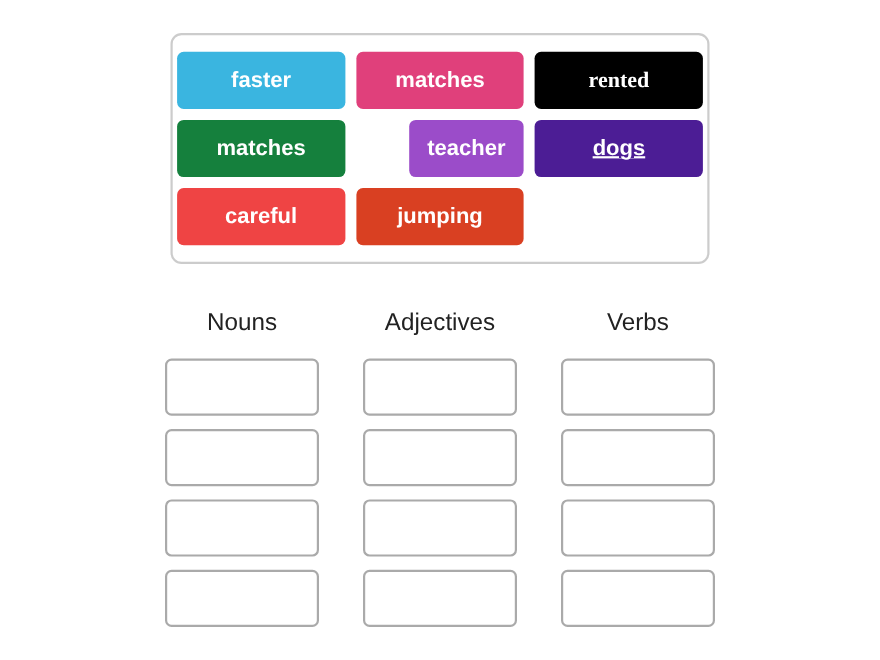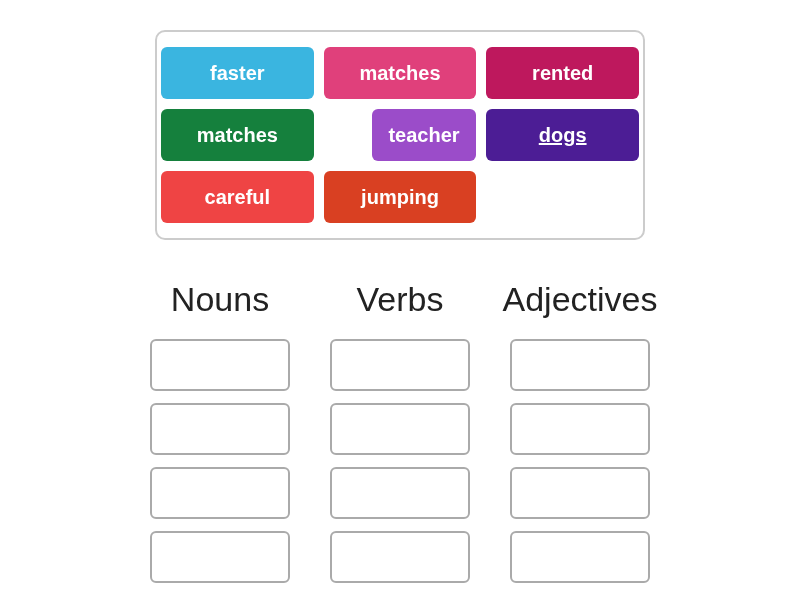--- a/index.html
+++ b/index.html
@@ -45,21 +45,21 @@
       display: flex;
       justify-content: center;
       gap: 0px;
       width: 620px;
       margin-bottom: 10px;
     }
 
     .category-header {
       width: 180px;
       text-align: center;
-      font-size: 34px;
+      font-size: 22px;
       font-weight: normal;
       color: #222222;
       padding: 10px 0;
     }
 
     
     .drop-grid {
       display: flex;
       justify-content: center;
       gap: 0px;
@@ -81,32 +81,32 @@
       border-radius: 6px;
       background: #ffffff;
     }
   </style>
 </head>
 <body>
 
 <div class="word-bank">
 <div class="word-chip" style="background-color: rgb(58, 181, 224);">faster</div>
     <div class="word-chip" style="background-color: rgb(224, 64, 123);">matches</div>
-    <div class="word-chip" style="background-color: #be185d;">rented</div>
+    <div class="word-chip" style="background-color: #000000; font-family: Liberation Serif, serif;">rented</div>
     <div class="word-chip" style="background-color: #15803d;">matches</div>
     <div class="word-chip" style="background-color: rgb(155, 76, 201); margin-left: 48px;">teacher</div>
     <div class="word-chip" style="background-color: #4c1d95; text-decoration: underline;">dogs</div>
     <div class="word-chip" style="background-color: #ef4444;">careful</div>
     <div class="word-chip" style="background-color: rgb(217, 64, 34);">jumping</div>
   </div>
 
 <div class="categories">
   <div class="category-header">Nouns</div>
+  <div class="category-header">Adjectives</div>
   <div class="category-header">Verbs</div>
-  <div class="category-header">Adjectives</div>
 </div>
 
 <div class="drop-grid">
   <div class="drop-column">
     <div class="drop-box"></div>
     <div class="drop-box"></div>
     <div class="drop-box"></div>
     <div class="drop-box"></div>
   </div>
   <div class="drop-column">

